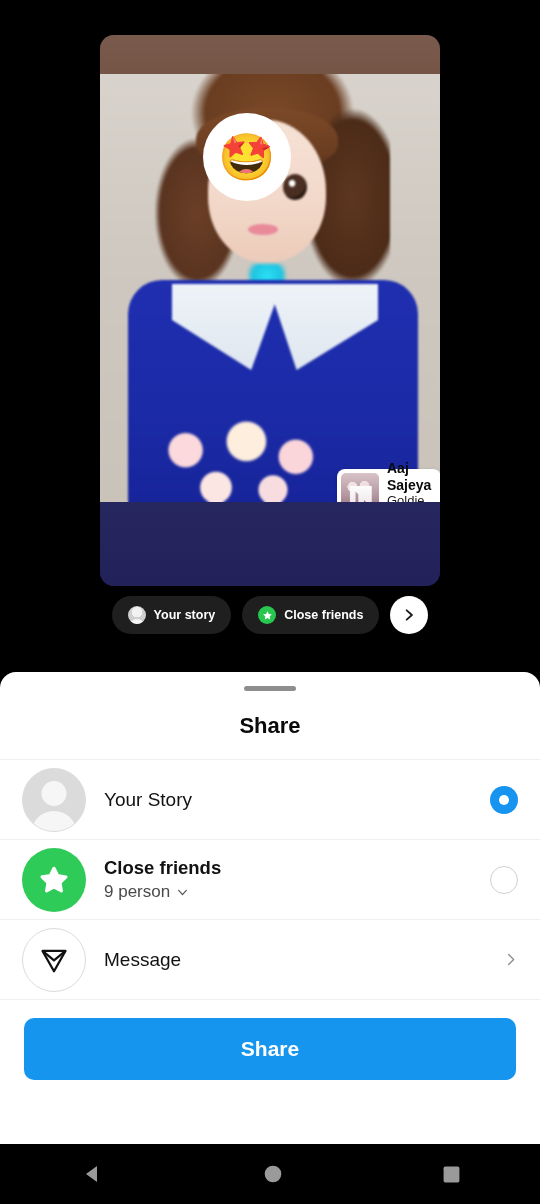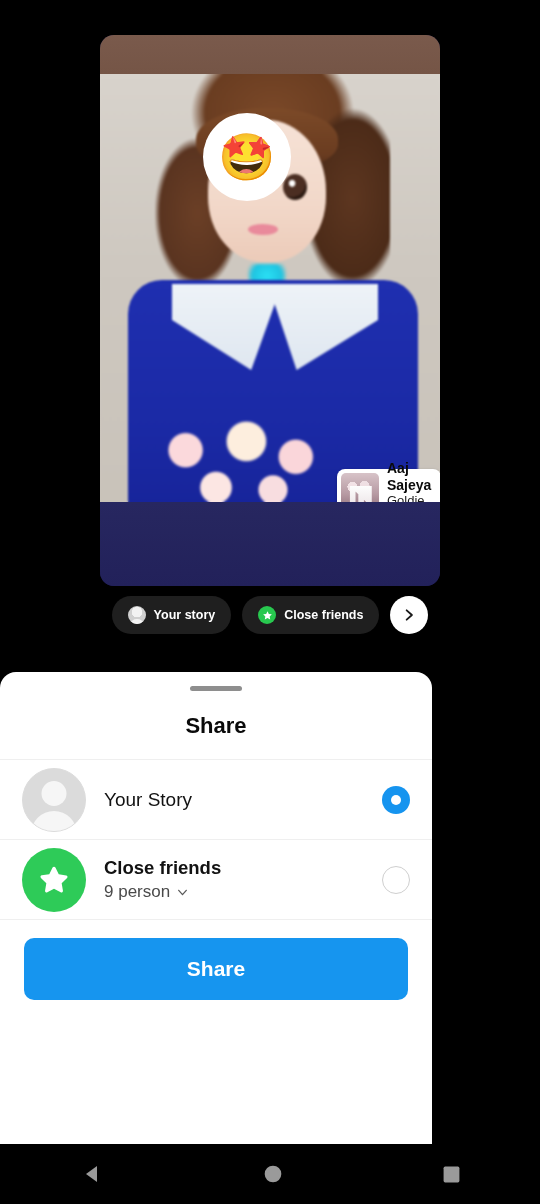--- a/index.html
+++ b/index.html
@@ -160,21 +160,21 @@
   }
   .chip-star svg { width:11px; height:11px; display:block; }
   .next-btn {
     width:38px; height:38px; border-radius:50%;
     background:#fff; display:flex; align-items:center; justify-content:center;
   }
   .next-btn svg { width:14px; height:14px; display:block; }
 
   
   .sheet {
-    position:absolute; left:0; bottom:60px; width:432px; height:472px;
+    position:absolute; left:0; bottom:60px; width:540px; height:472px;
     background:#fff;
     border-radius:16px 16px 0 0;
     box-shadow:0 -2px 12px rgba(0,0,0,.25);
     display:flex; flex-direction:column;
   }
   .drag-handle {
     width:52px; height:5px; border-radius:3px; background:#8e8e8e;
     margin:14px auto 0;
   }
   .sheet-title {
@@ -346,20 +346,38 @@
       <div class="row-sub">
         <span>9 person</span>
         <svg viewBox="0 0 24 24" fill="none" stroke="#5a5a5a" stroke-width="2.4" stroke-linecap="round" stroke-linejoin="round">
             <polyline points="5 8 12 16 19 8"></polyline>
           </svg>
       </div>
     </div>
     <div class="radio"></div>
   </div>
 
+  <div class="row">
+    <div class="row-icon">
+      <div class="send-circle">
+        <svg viewBox="0 0 24 24" fill="none" stroke="#111111" stroke-width="1.7" stroke-linejoin="round">
+          <path d="M3.4 5.2h17.2L12 20.4z"></path>
+          <path d="M3.4 5.2L12 12.3l8.6-7.1"></path>
+        </svg>
+      </div>
+    </div>
+    <div class="row-text">
+      <div class="row-label">Message</div>
+    </div>
+    <div class="chevron-right">
+      <svg viewBox="0 0 24 24" fill="none" stroke="#8e8e8e" stroke-width="2.2" stroke-linecap="round" stroke-linejoin="round">
+          <polyline points="9 4 17 12 9 20"></polyline>
+        </svg>
+    </div>
+  </div>
 
   <div class="share-btn-wrap">
     <button class="share-btn">Share</button>
   </div>
 </div>
 
 <div class="navbar">
   <div>
     <svg width="24" height="24" viewBox="0 0 24 24" fill="#9a9a9a">
         <path d="M17 4L6 12l11 8z"></path>

